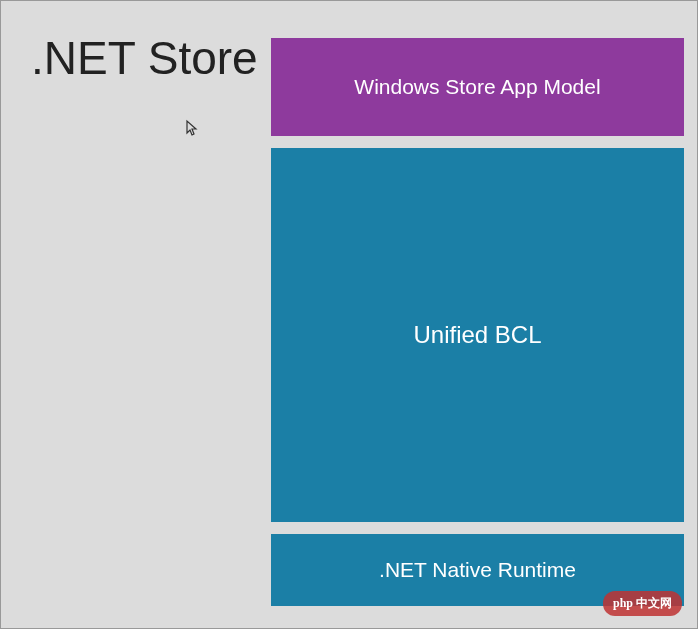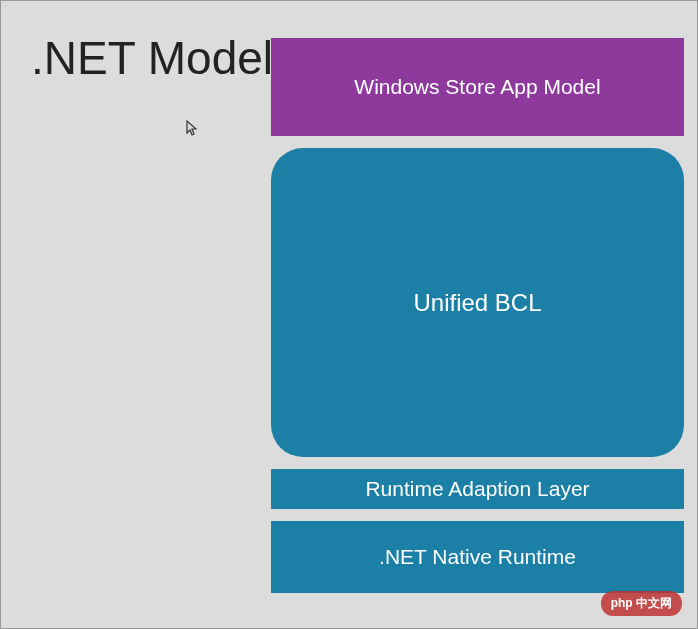--- a/index.html
+++ b/index.html
@@ -52,23 +52,22 @@
     }
     .blue {
       background: #1b7fa6;
     }
     .app-model {
       flex: 1;
       height: 98px;
     }
     .bcl {
       width: 100%;
-      height: 309px;
+      height: 374px;
       font-size: 24px;
-      border-radius: 32px;
     }
     .adaption {
       width: 100%;
       height: 40px;
       font-size: 21px;
     }
     .runtime {
       flex: 1;
       height: 72px;
     }
@@ -82,37 +81,37 @@
     .watermark {
       position: absolute;
       bottom: 12px;
       right: 15px;
       background: rgba(190, 50, 50, 0.85);
       color: #fff;
       font-size: 12px;
       padding: 4px 10px;
       border-radius: 12px;
       font-weight: bold;
+      font-family: Liberation Serif, serif;
     }
   </style>
 </head>
 <body>
 
-<div class="title">.NET Model</div>
+<div class="title">.NET Store</div>
 
 <div class="cursor-icon">
   <svg width="16" height="20" viewBox="0 0 16 20">
     <path d="M4 2 L4 14 L7 11 L9 16 L11 15 L9 10 L13 10 Z" fill="none" stroke="#333" stroke-width="1.2"></path>
   </svg>
 </div>
 
 <div class="right-col">
   <div class="row">
     <div class="box purple app-model">Windows Store App Model</div>
   </div>
   <div class="box blue bcl">Unified BCL</div>
-  <div class="box blue adaption">Runtime Adaption Layer</div>
   <div class="row">
     <div class="box blue runtime">.NET Native Runtime</div>
   </div>
 </div>
 
 <div class="watermark">php 中文网</div>
 
 </body></html>

